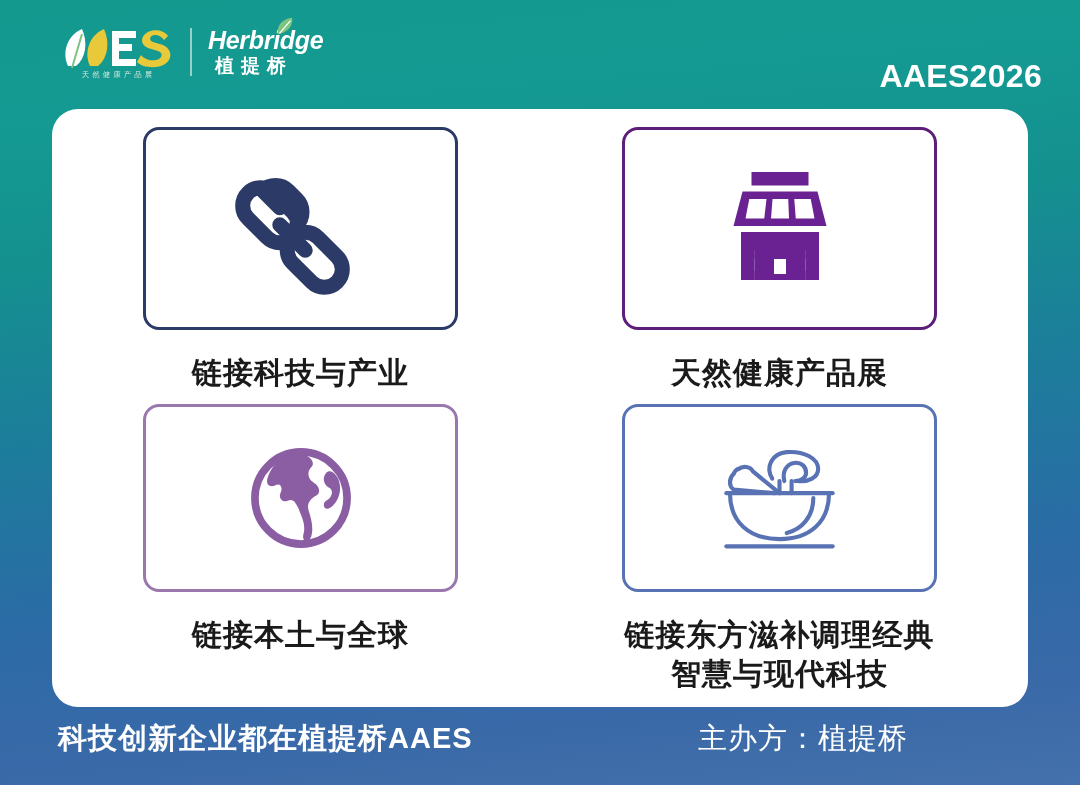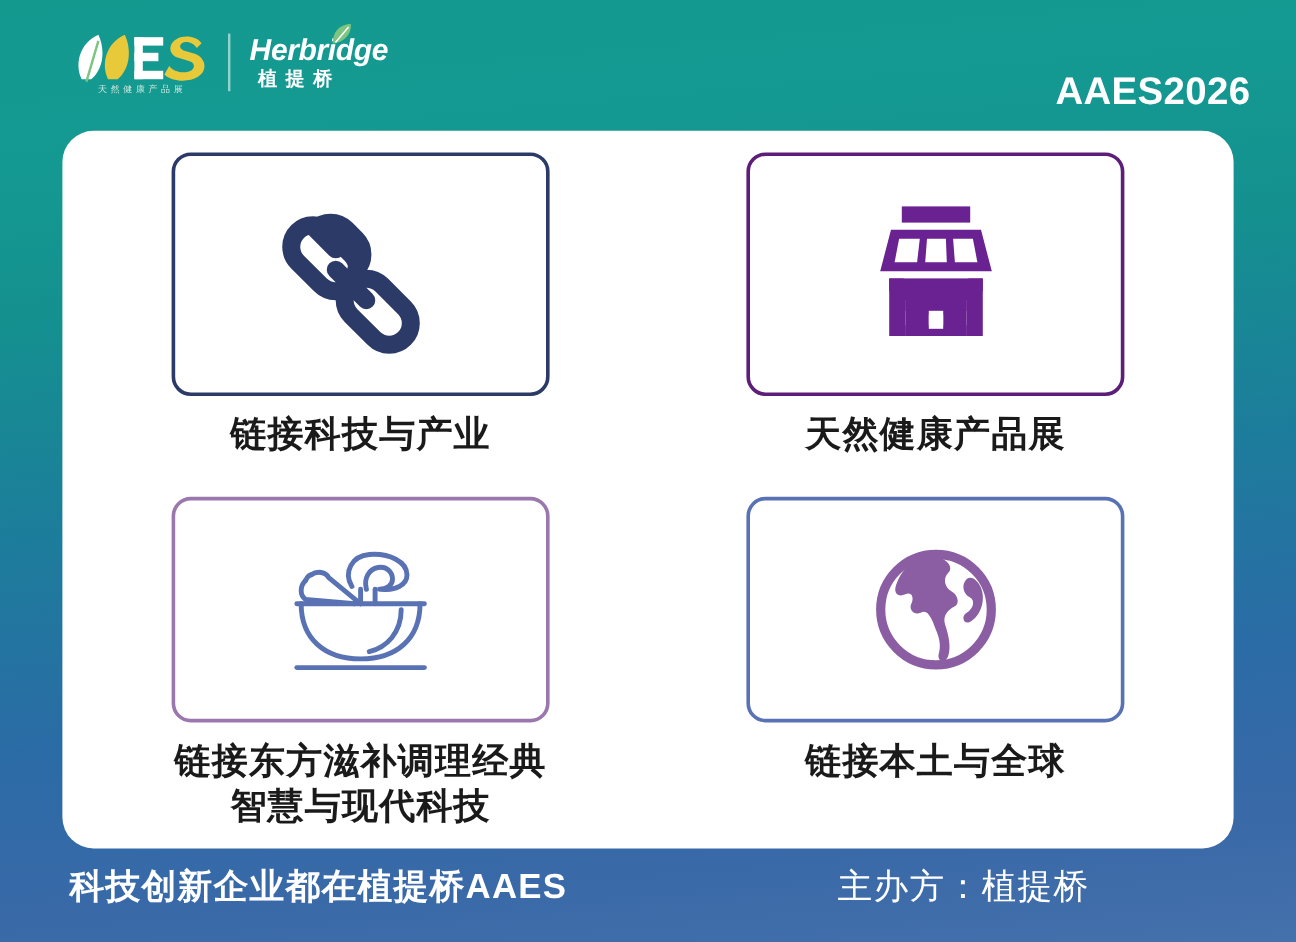--- a/index.html
+++ b/index.html
@@ -89,21 +89,21 @@
   }
   .herb-leaf {
     position: absolute;
     top: -11px;
     left: 57%;
     width: 22px;
     height: 22px;
   }
   .herbridge-cn {
     margin-top: 3px;
-    font-size: 16px;
+    font-size: 19px;
     font-weight: bold;
     color: #ffffff;
     letter-spacing: 7px;
     padding-left: 7px;
     line-height: 1.1;
   }
 
   .header-right {
     text-align: right;
     color: #ffffff;
@@ -169,21 +169,21 @@
   .cell:nth-child(2) .icon-card { border-color: #5d1e7a; }
   .cell:nth-child(3) .icon-card { border-color: #9a77ad; }
   .cell:nth-child(4) .icon-card { border-color: #5872b4; }
 
   .cell:nth-child(3) .icon-card,
   .cell:nth-child(4) .icon-card {
     height: 188px;
   }
 
   .card-label {
-    margin-top: 14px;
+    margin-top: 24px;
     font-size: 30px;
     font-weight: bold;
     color: #1a1a1a;
     text-align: center;
     line-height: 1.28;
     letter-spacing: 1px;
     white-space: pre-line;
   }
 
   
@@ -302,65 +302,65 @@
               <rect x="60" y="64" width="7" height="20"></rect>
               <rect x="46" y="70" width="8" height="10" fill="#ffffff"></rect>
             </g>
           </svg>
         </div>
         <div class="card-label">天然健康产品展</div>
       </div>
 
       <div class="cell">
         <div class="icon-card">
-          <svg width="145" height="128" viewBox="0 0 120 100">
-            <g fill="none" stroke="#5872b4" stroke-width="3.4" stroke-linecap="round" stroke-linejoin="round">
-
-              <path d="M54 34 C48 24 54 13 66 12 C80 11 92 17 92 26 C92 33 84 37 75 36"></path>
-              <path d="M64 36 C62 28 66 22 72 21 C78 20 82 24 82 29 C82 33 78 36 73 36"></path>
-
-              <path d="M60 36 L60 46 M70 36 L70 46"></path>
-
-              <path d="M22 30 C18 34 18 40 22 43 L56 46"></path>
-              <path d="M26 26 C30 23 36 24 38 28 L60 46"></path>
-              <path d="M22 30 C24 26 26 26 26 26"></path>
-
-              <path d="M16 46 L104 46"></path>
-
-              <path d="M19 46 C19 70 35 84 60 84 C85 84 101 70 101 46"></path>
-
-              <path d="M88 50 C88 66 78 76 66 79"></path>
-
-              <path d="M16 90 L104 90"></path>
-            </g>
-          </svg>
-        </div>
-        <div class="card-label">链接东方滋补调理经典
-智慧与现代科技</div>
-      </div>
-
-      <div class="cell">
-        <div class="icon-card">
           <svg width="128" height="128" viewBox="0 0 100 100">
             <circle cx="50" cy="50" r="36" fill="none" stroke="#8b5ea3" stroke-width="6"></circle>
             <g fill="#8b5ea3">
 
               <path d="M36 18 C30 22 26 28 24 34 C22 40 26 42 30 40 C34 38 36 42 34 46
                        C32 50 36 54 40 52 C44 50 46 54 48 58 C50 64 54 70 52 78
                        C50 84 56 86 58 80 C60 74 58 66 56 60 C54 54 58 50 62 48
                        C66 46 64 40 60 38 C56 36 54 30 58 26 C62 22 56 16 50 16 C44 16 40 16 36 18 Z"></path>
 
               <path d="M70 30 C66 34 68 40 72 42 C76 44 74 50 70 52 C66 54 68 60 72 58
                        C78 55 82 46 80 38 C79 33 74 27 70 30 Z"></path>
             </g>
           </svg>
         </div>
         <div class="card-label">链接本土与全球</div>
       </div>
 
+      <div class="cell">
+        <div class="icon-card">
+          <svg width="145" height="128" viewBox="0 0 120 100">
+            <g fill="none" stroke="#5872b4" stroke-width="3.4" stroke-linecap="round" stroke-linejoin="round">
+
+              <path d="M54 34 C48 24 54 13 66 12 C80 11 92 17 92 26 C92 33 84 37 75 36"></path>
+              <path d="M64 36 C62 28 66 22 72 21 C78 20 82 24 82 29 C82 33 78 36 73 36"></path>
+
+              <path d="M60 36 L60 46 M70 36 L70 46"></path>
+
+              <path d="M22 30 C18 34 18 40 22 43 L56 46"></path>
+              <path d="M26 26 C30 23 36 24 38 28 L60 46"></path>
+              <path d="M22 30 C24 26 26 26 26 26"></path>
+
+              <path d="M16 46 L104 46"></path>
+
+              <path d="M19 46 C19 70 35 84 60 84 C85 84 101 70 101 46"></path>
+
+              <path d="M88 50 C88 66 78 76 66 79"></path>
+
+              <path d="M16 90 L104 90"></path>
+            </g>
+          </svg>
+        </div>
+        <div class="card-label">链接东方滋补调理经典
+智慧与现代科技</div>
+      </div>
+
     </div>
   </div>
 
   <div class="footer">
     <div class="footer-left">科技创新企业都在植提桥AAES</div>
     <div class="footer-right">主办方：植提桥</div>
   </div>
 
 </div>
 

